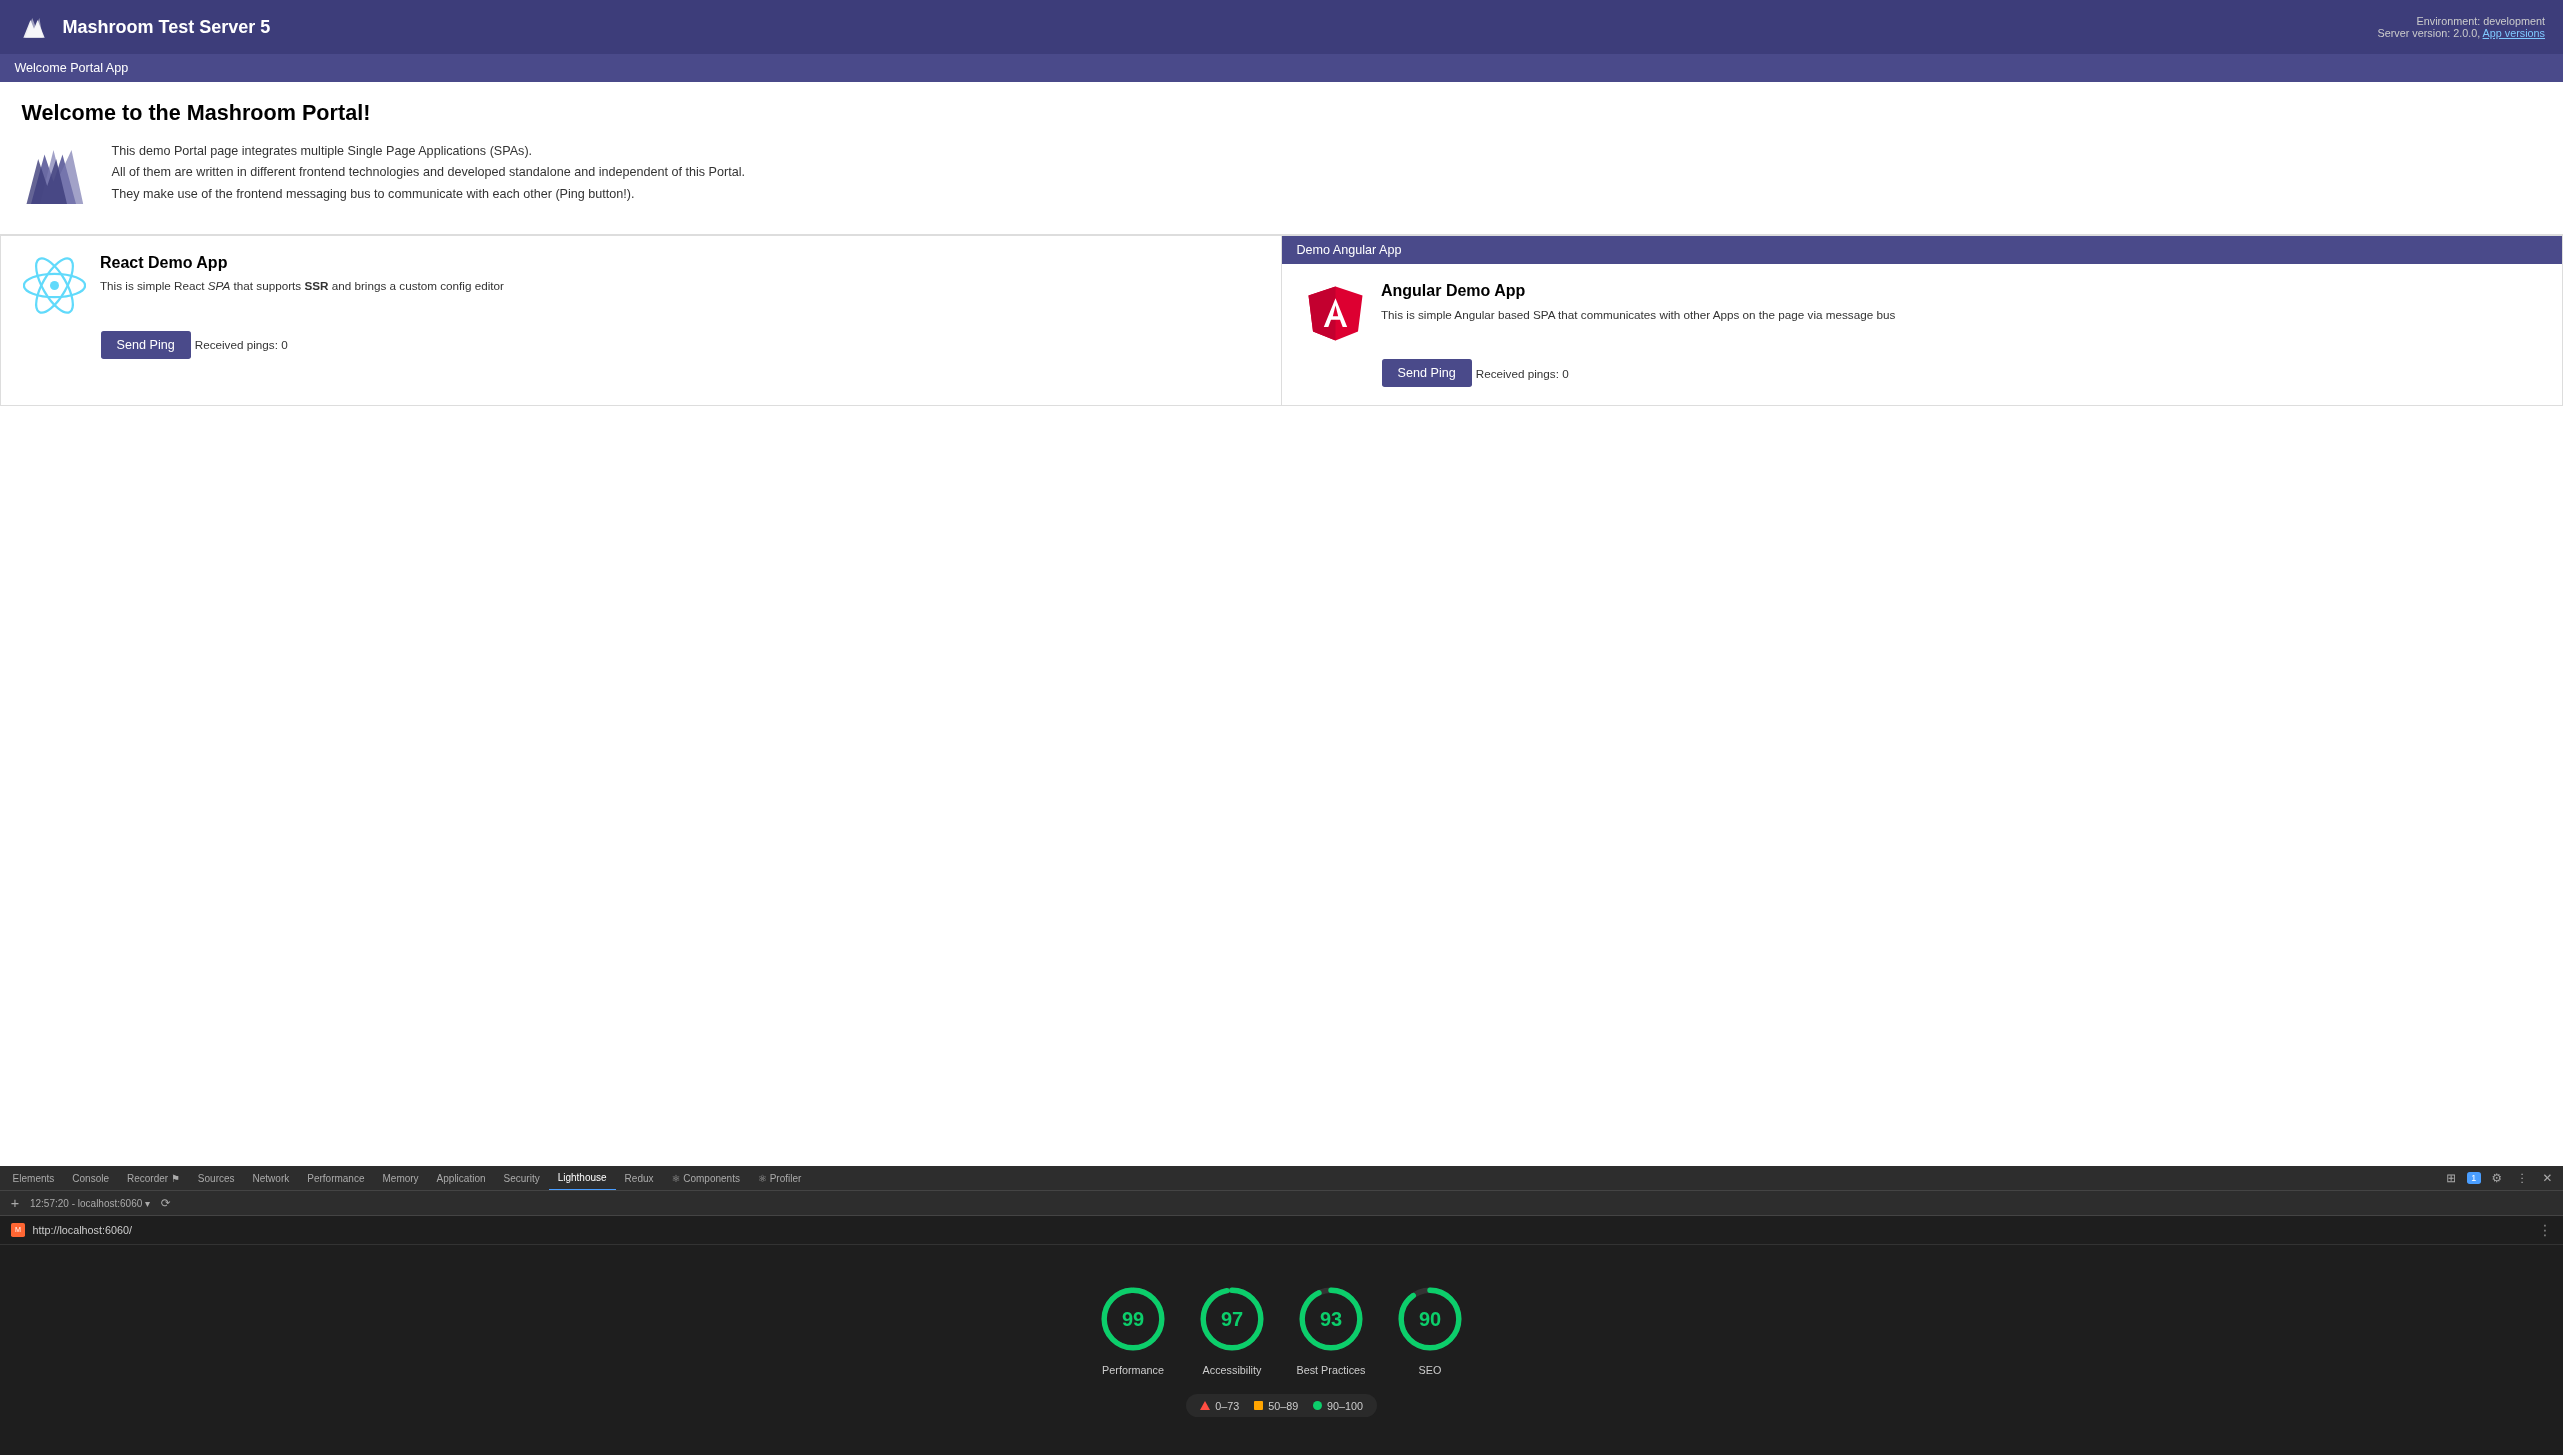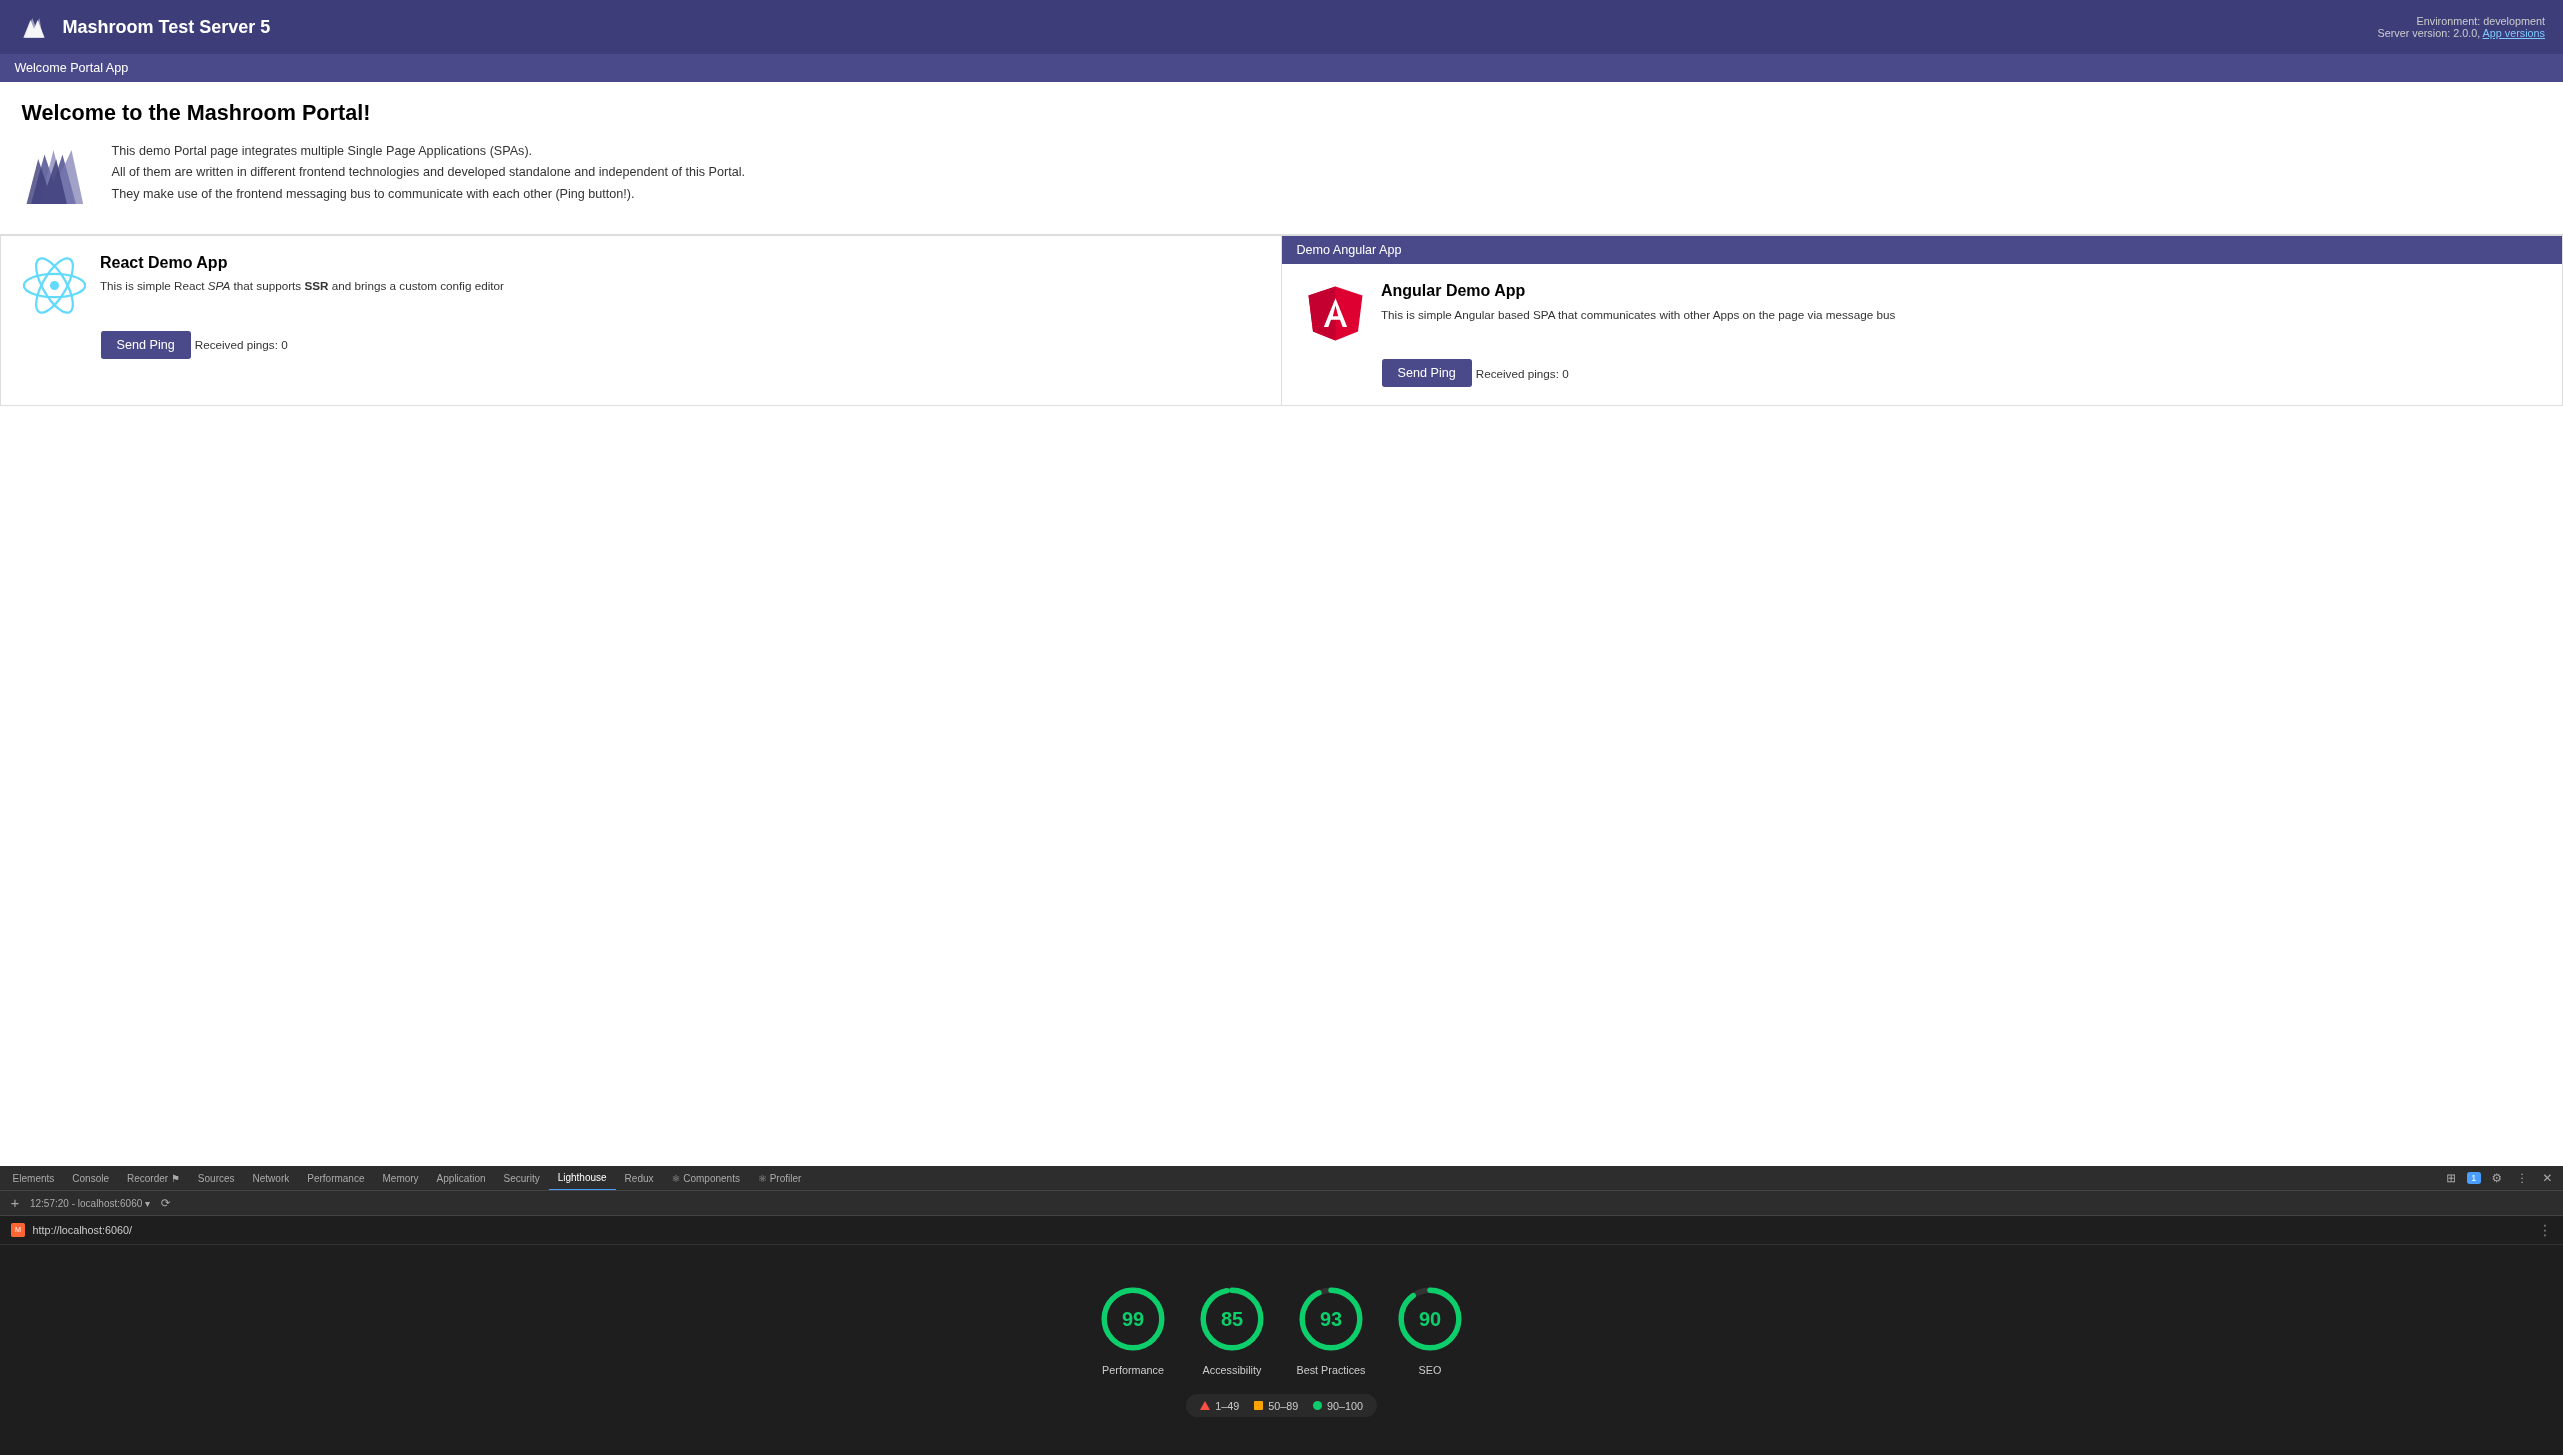--- a/index.html
+++ b/index.html
@@ -542,21 +542,21 @@
         <span class="score-number">99</span>
       </div>
       <span class="score-label">Performance</span>
     </div>
         <div class="score-item">
       <div class="score-circle">
         <svg viewBox="0 0 80 80" xmlns="http://www.w3.org/2000/svg">
           <circle class="track" cx="40" cy="40" r="32"></circle>
           <circle class="progress" cx="40" cy="40" r="32" stroke-dasharray="201.06192982974676" stroke-dashoffset="6.031857894892408"></circle>
         </svg>
-        <span class="score-number">85</span>
+        <span class="score-number">97</span>
       </div>
       <span class="score-label">Accessibility</span>
     </div>
         <div class="score-item">
       <div class="score-circle">
         <svg viewBox="0 0 80 80" xmlns="http://www.w3.org/2000/svg">
           <circle class="track" cx="40" cy="40" r="32"></circle>
           <circle class="progress" cx="40" cy="40" r="32" stroke-dasharray="201.06192982974676" stroke-dashoffset="14.074335088082263"></circle>
         </svg>
         <span class="score-number">93</span>
@@ -570,21 +570,21 @@
           <circle class="progress" cx="40" cy="40" r="32" stroke-dasharray="201.06192982974676" stroke-dashoffset="20.106192982974672"></circle>
         </svg>
         <span class="score-number">90</span>
       </div>
       <span class="score-label">SEO</span>
     </div>
       </div>
     <div class="legend-row">
       <div class="legend-item">
         <div class="legend-triangle"></div>
-        <span>1–49</span>
+        <span>0–73</span>
       </div>
       <div class="legend-item">
         <div class="legend-square"></div>
         <span>50–89</span>
       </div>
       <div class="legend-item">
         <div class="legend-dot" style="background:#0cce6b;"></div>
         <span>90–100</span>
       </div>
     </div>

